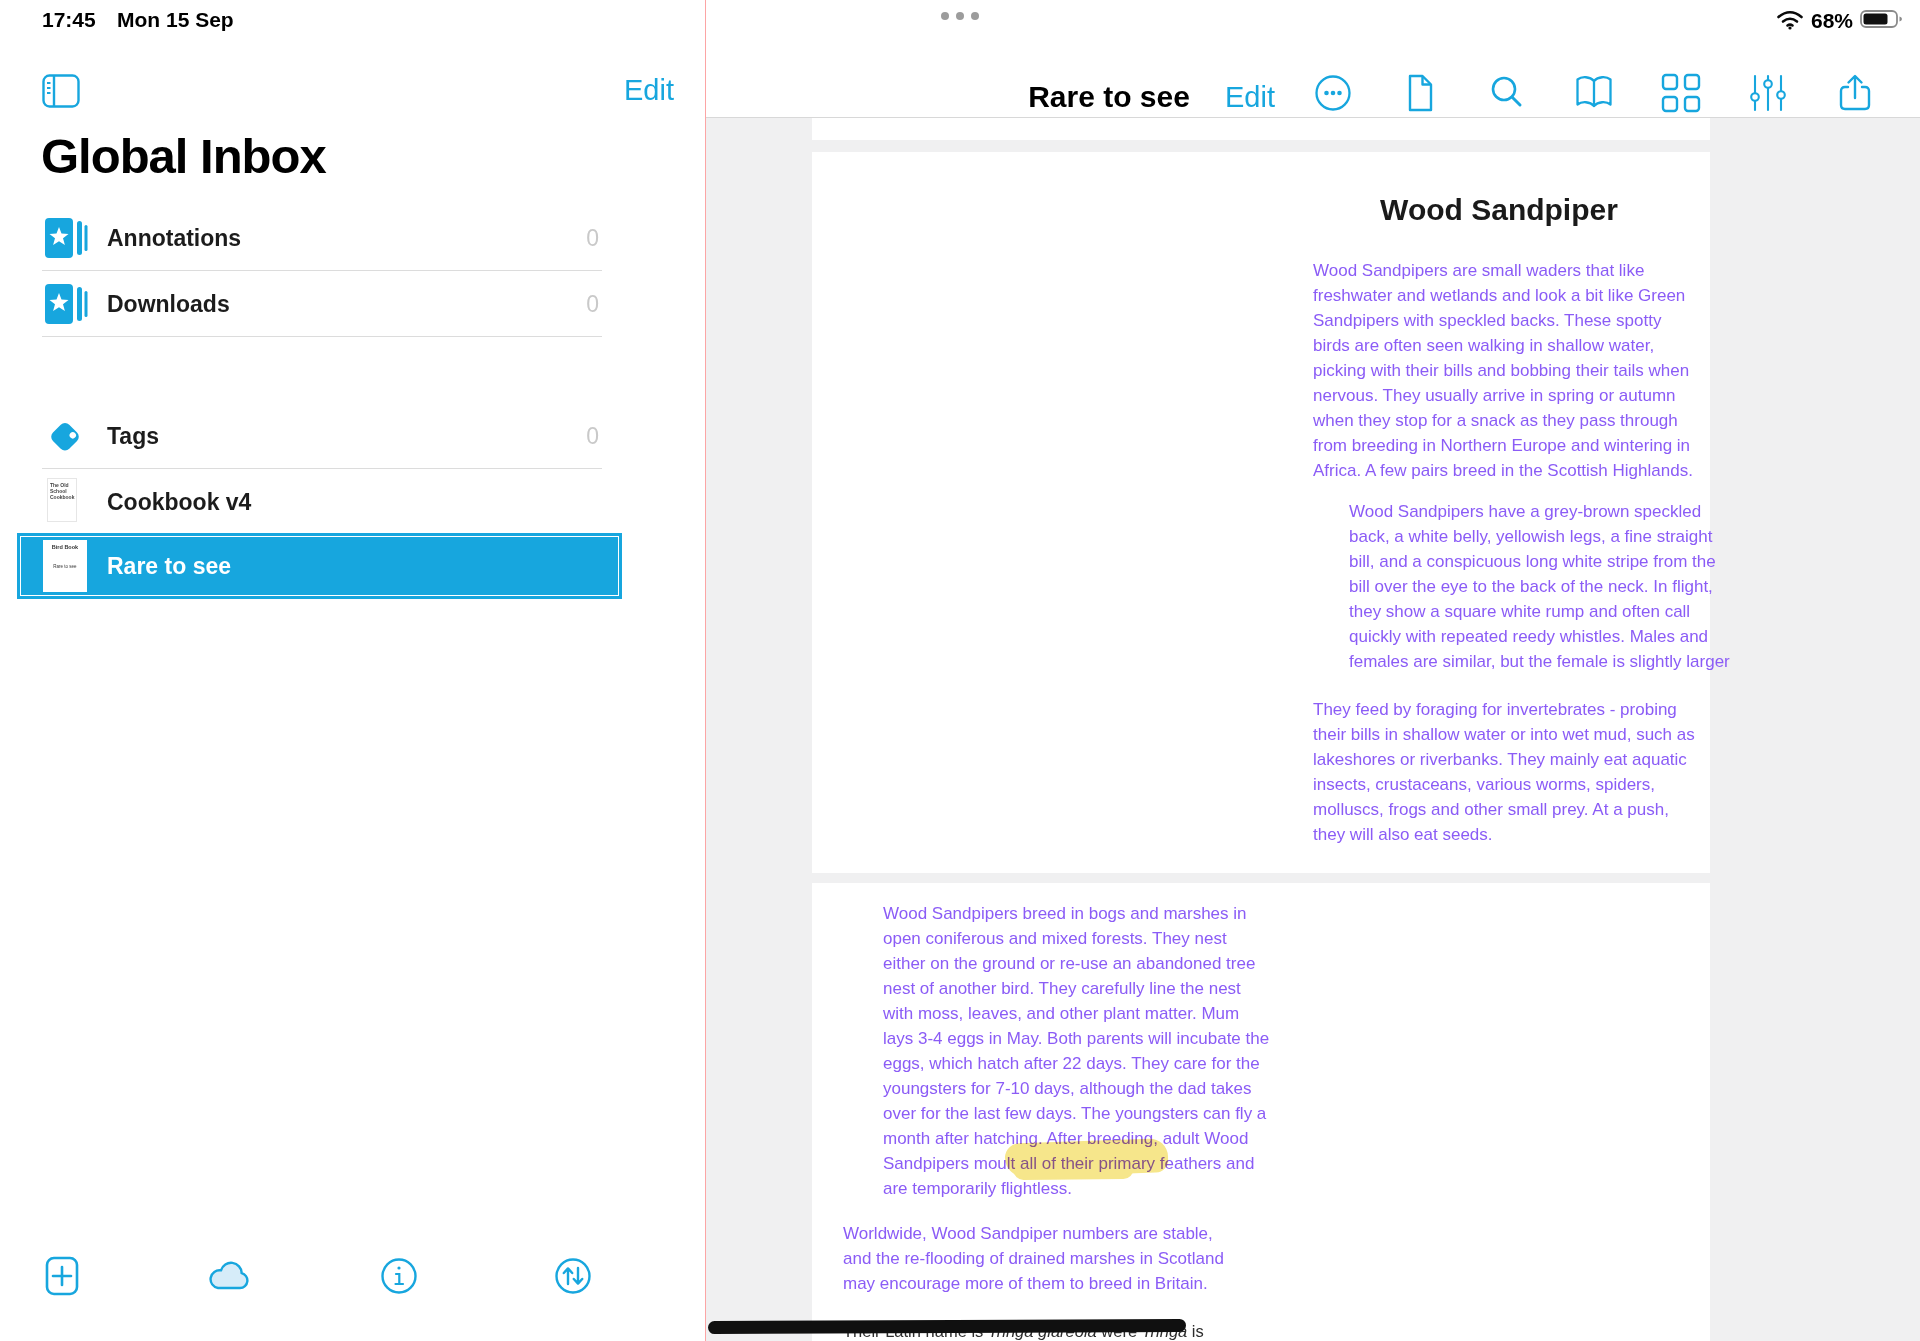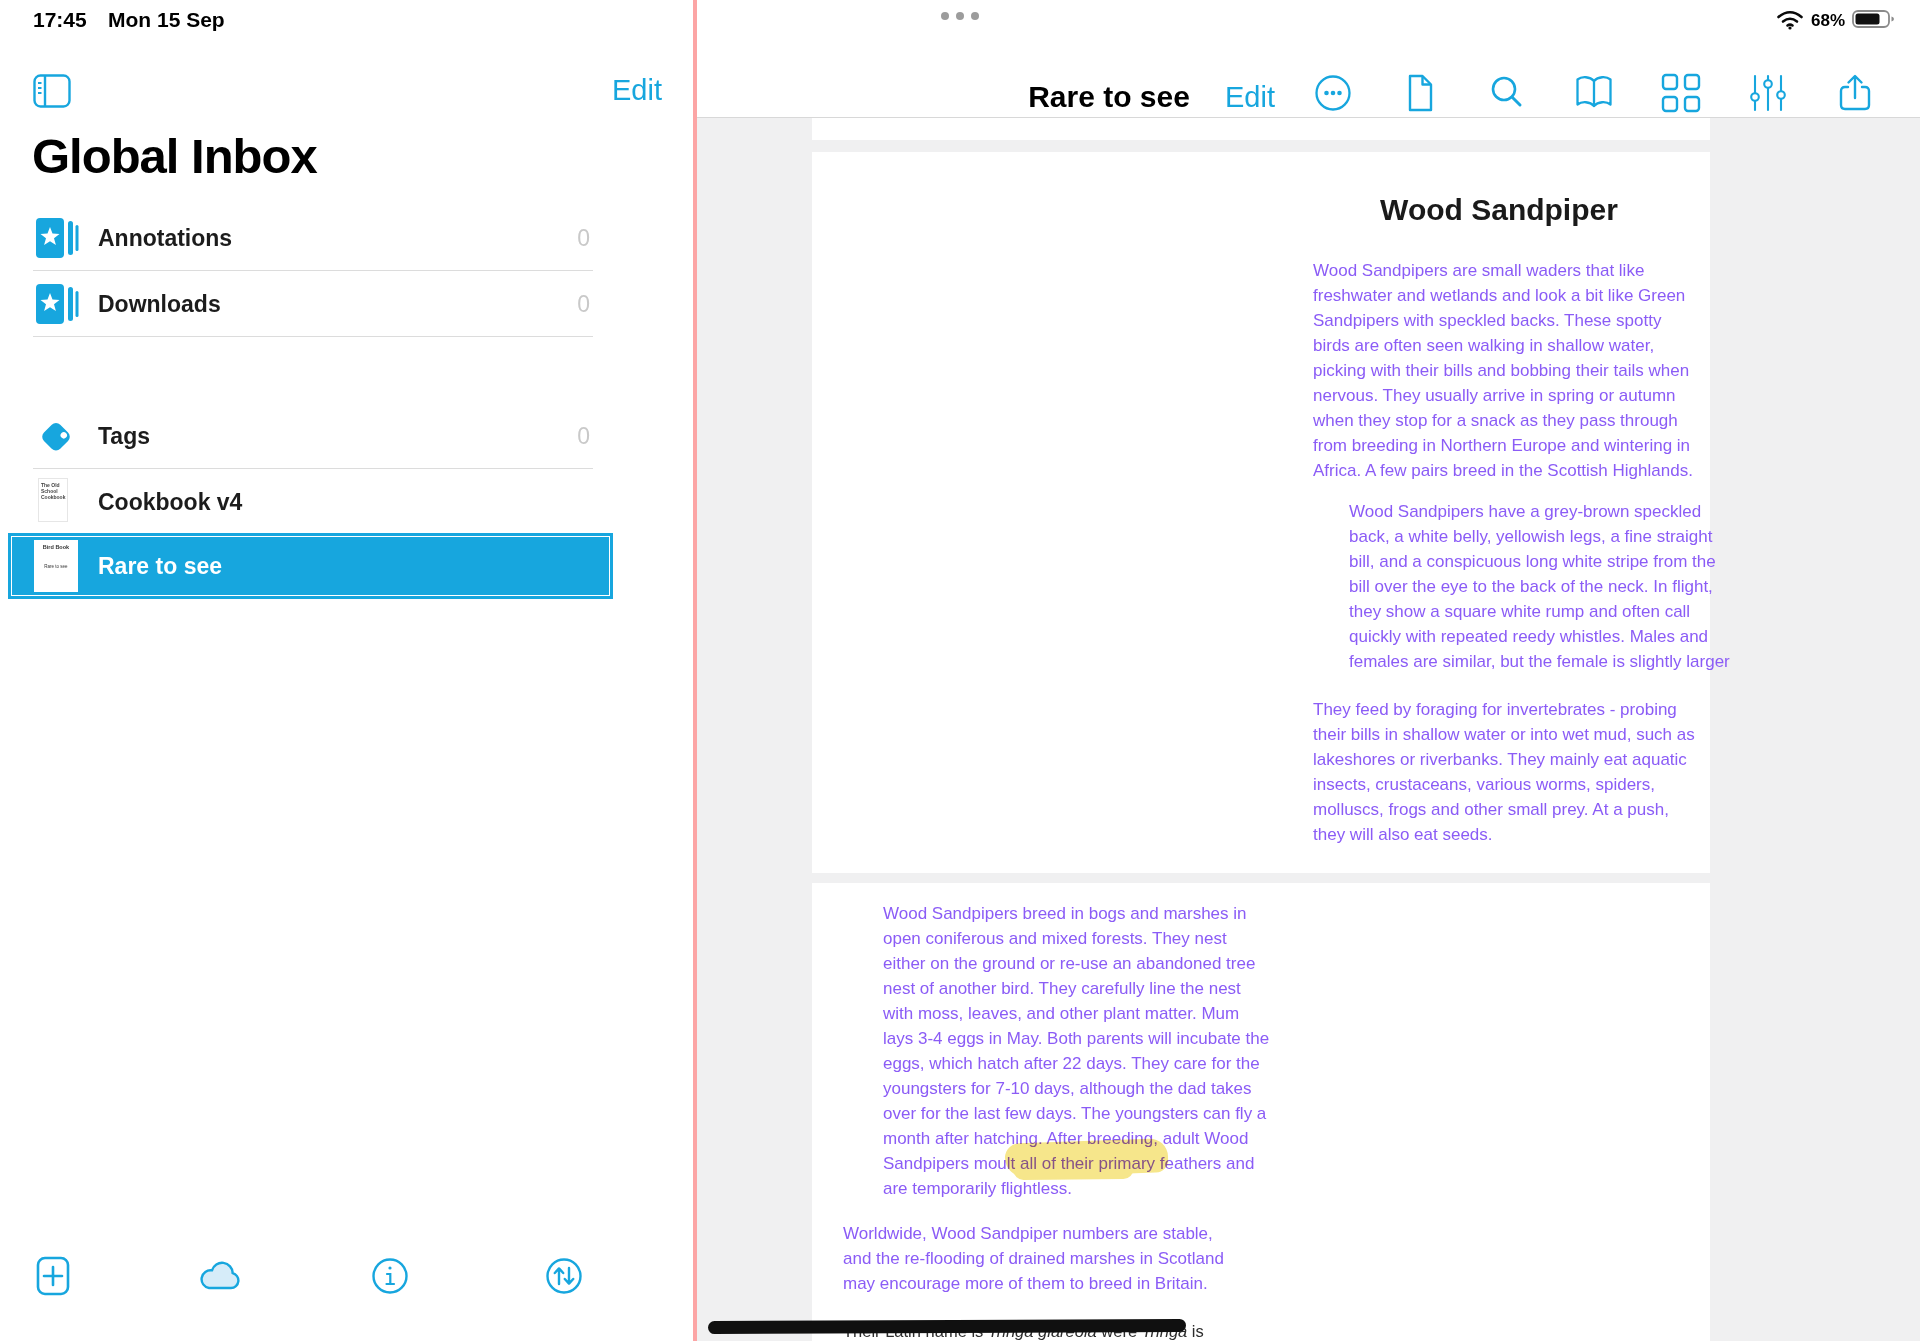--- a/index.html
+++ b/index.html
@@ -1,22 +1,22 @@
 <!DOCTYPE html>
 <html><head>
 <meta charset="utf-8">
 <style>
   * { margin:0; padding:0; box-sizing:border-box; }
   html,body { width:1920px; height:1341px; overflow:hidden; background:#fff;
               font-family:"Liberation Sans", sans-serif; }
   #root { position:relative; width:1920px; height:1341px; overflow:hidden; }
 
   
-  .sidebar { position:absolute; left:8px; top:0; width:689px; height:1341px;
-             background:#fff; border-right:4px solid #fca5a5; z-index:5; }
+  .sidebar { position:absolute; left:17px; top:0; width:689px; height:1341px;
+             background:#fff; border-right:1px solid #fca5a5; z-index:5; }
   .time  { position:absolute; left:25px; top:8px;  font-size:21px; font-weight:700; color:#000; }
   .date  { position:absolute; left:100px; top:8px; font-size:21px; font-weight:600; color:#000; }
   .panel-icon { position:absolute; left:25px; top:74px; }
   .sidebar-edit { position:absolute; right:31px; top:74px; font-size:29px; color:#17a6de; cursor:pointer; }
   .gi-title { position:absolute; left:24px; top:128px; font-size:49px; font-weight:600;
               letter-spacing:-1px; color:#000; }
   .srow { position:absolute; left:0; width:605px; height:66px; }
   .srow.divided::after { content:""; position:absolute; left:25px; right:20px; bottom:0;
                          height:1px; background:#dcdcdc; }
   .srow .ricon { position:absolute; left:25px; top:10px; }
@@ -45,21 +45,21 @@
   .dots span { width:8px; height:8px; border-radius:50%; background:#9c9c9c; }
   .expand-btn { position:absolute; left:34px; top:74px; cursor:pointer; }
   .doc-title { position:absolute; left:403px; top:80px; width:200px; text-align:center;
                font-size:30px; font-weight:700; color:#000; }
   .main-edit { position:absolute; left:619px; top:81px; font-size:29px; color:#17a6de; cursor:pointer; }
   .tb-icons { position:absolute; left:705px; top:71px; display:flex; gap:43px; }
   .tb-icons .ti { width:44px; height:44px; cursor:pointer; }
 
   
   .status-right { position:absolute; left:1170px; top:8px; display:flex; align-items:center; gap:7px; z-index:6; }
-  .batt-text { font-size:17px; font-weight:600; color:#000; }
+  .batt-text { font-size:21px; font-weight:600; color:#000; }
 
   
   .content { position:absolute; left:0; top:118px; width:1124px; height:1223px; overflow:hidden; }
   .page { position:absolute; left:206px; width:898px; background:#fff; }
   .page-prev { top:0; height:22px; }
   .page1 { top:34px; height:721px; }
   .page2 { top:765px; height:458px; }
   .pdf-h { position:absolute; left:487px; top:41px; width:400px; text-align:center;
            font-size:30px; font-weight:700; color:#1a1a1a; }
   .para { position:absolute; font-size:17px; line-height:25px; color:#8b5cf6;

